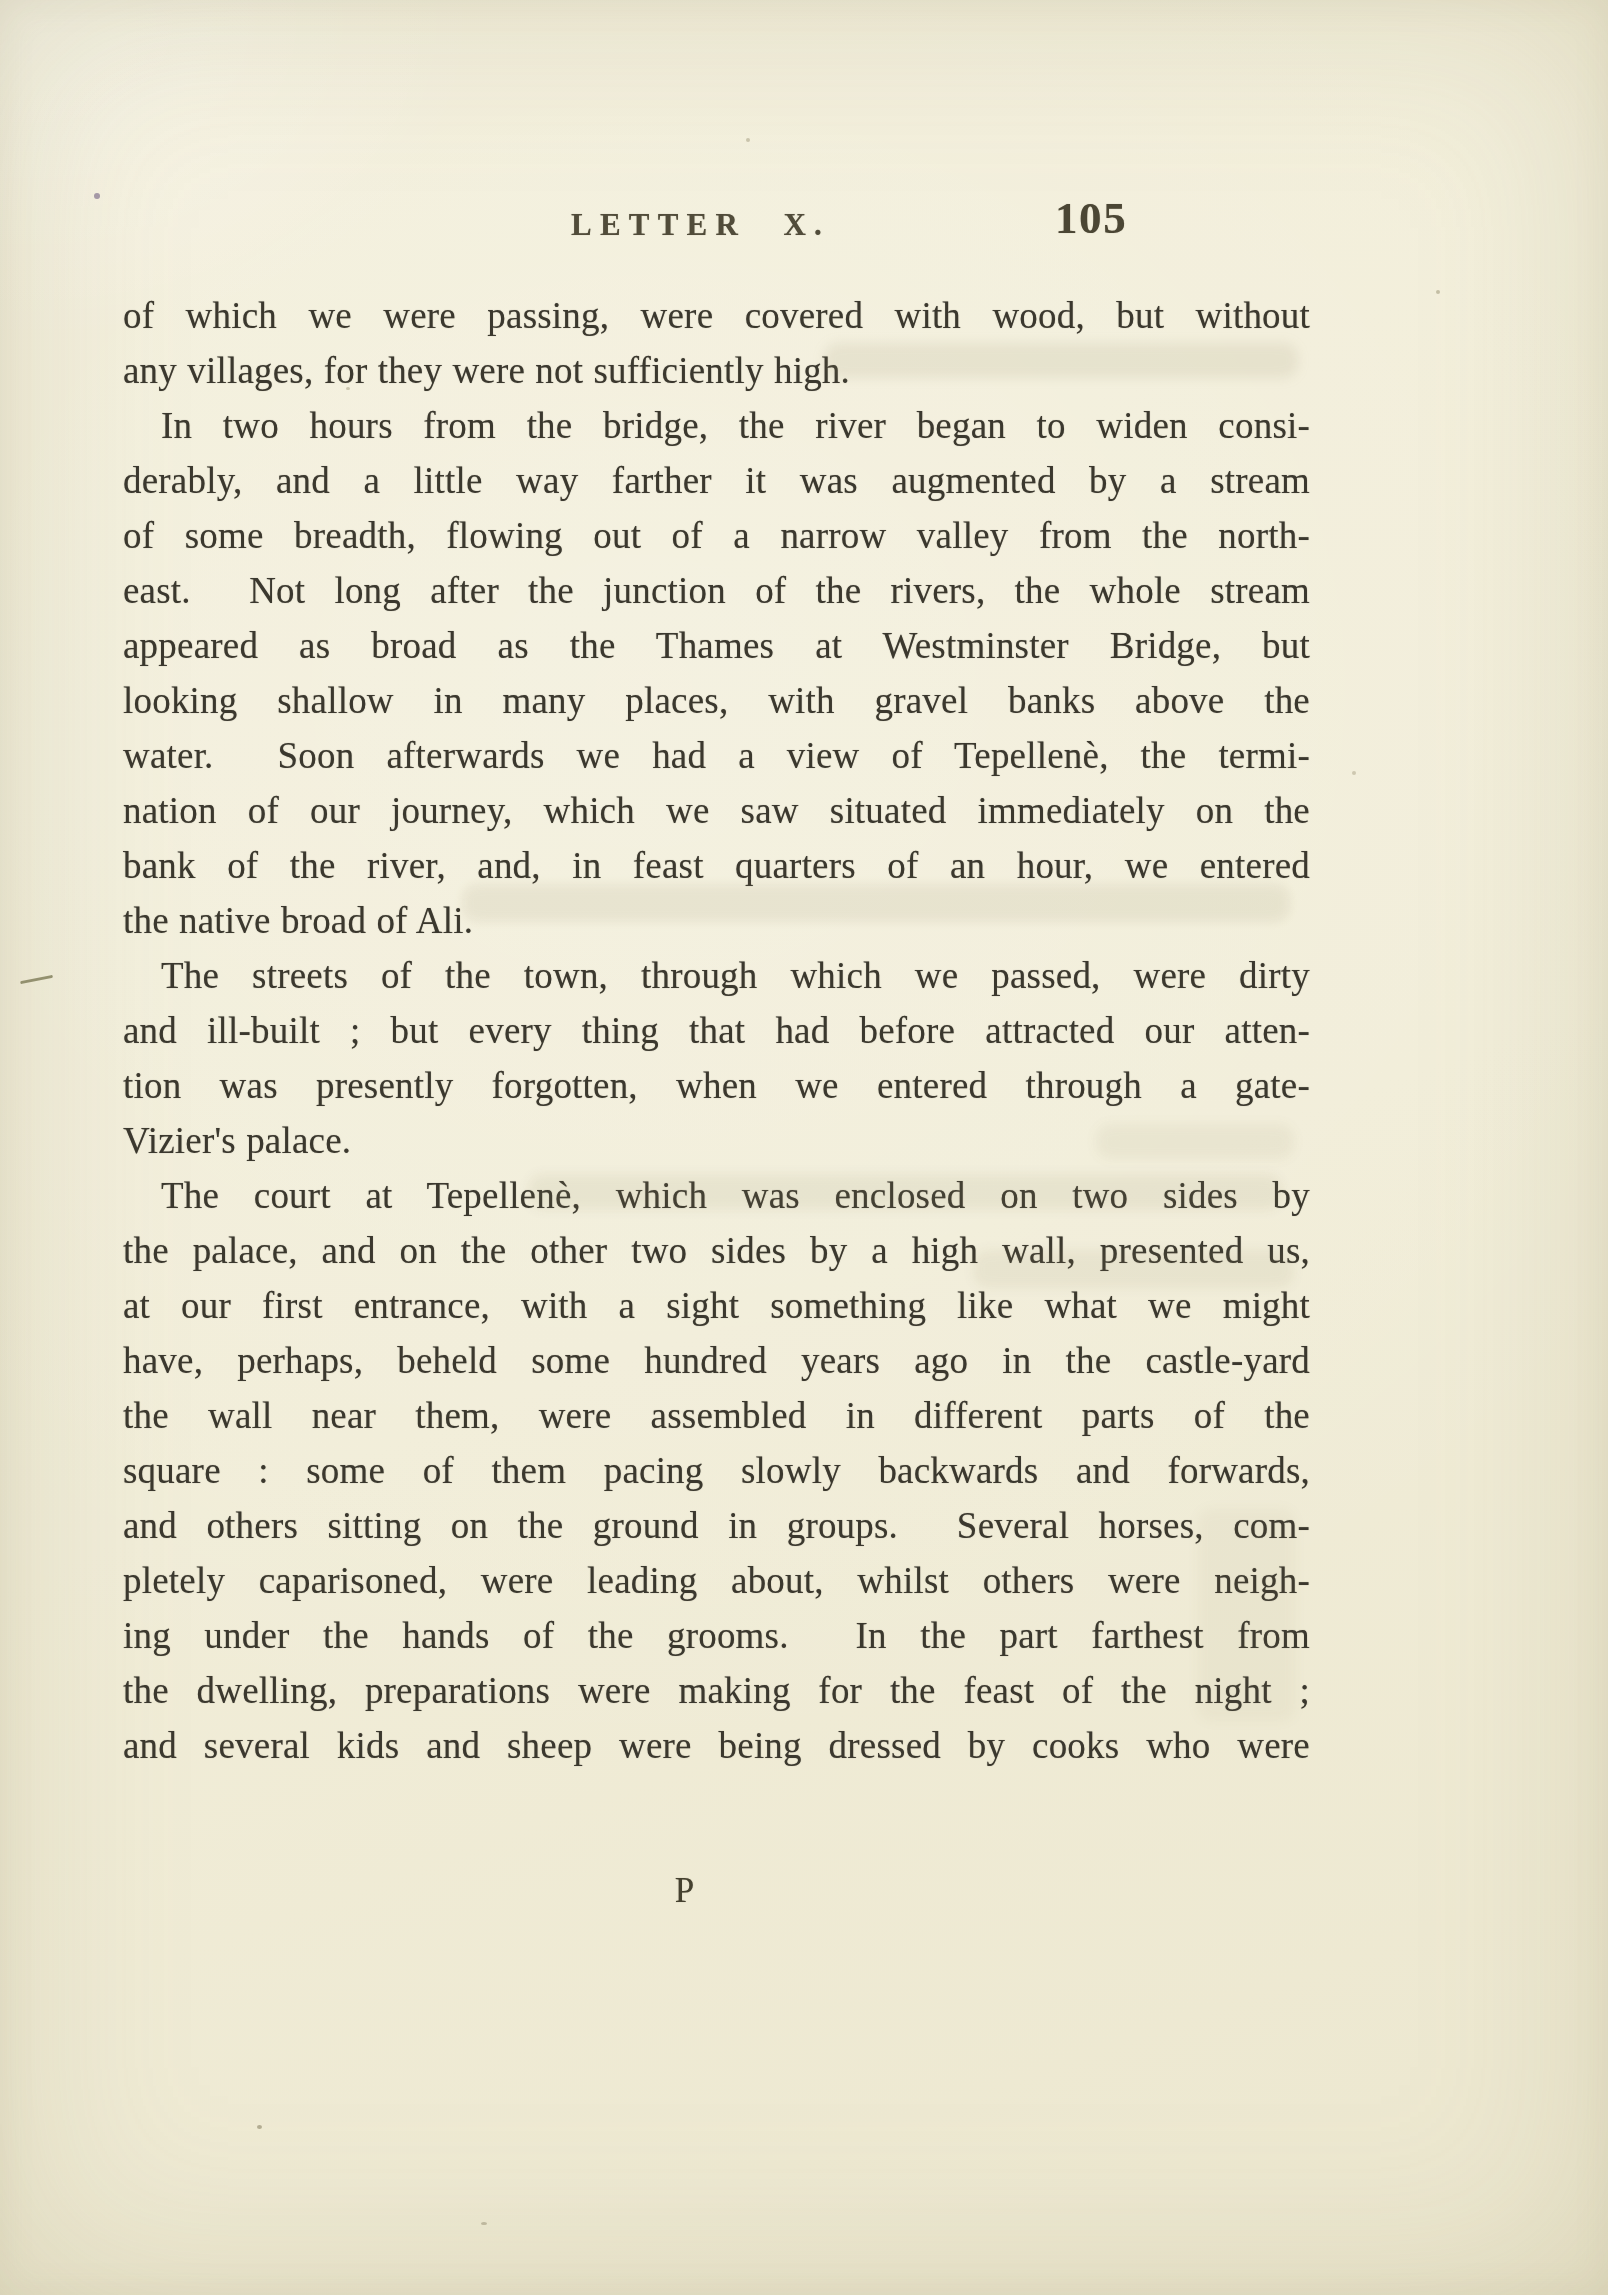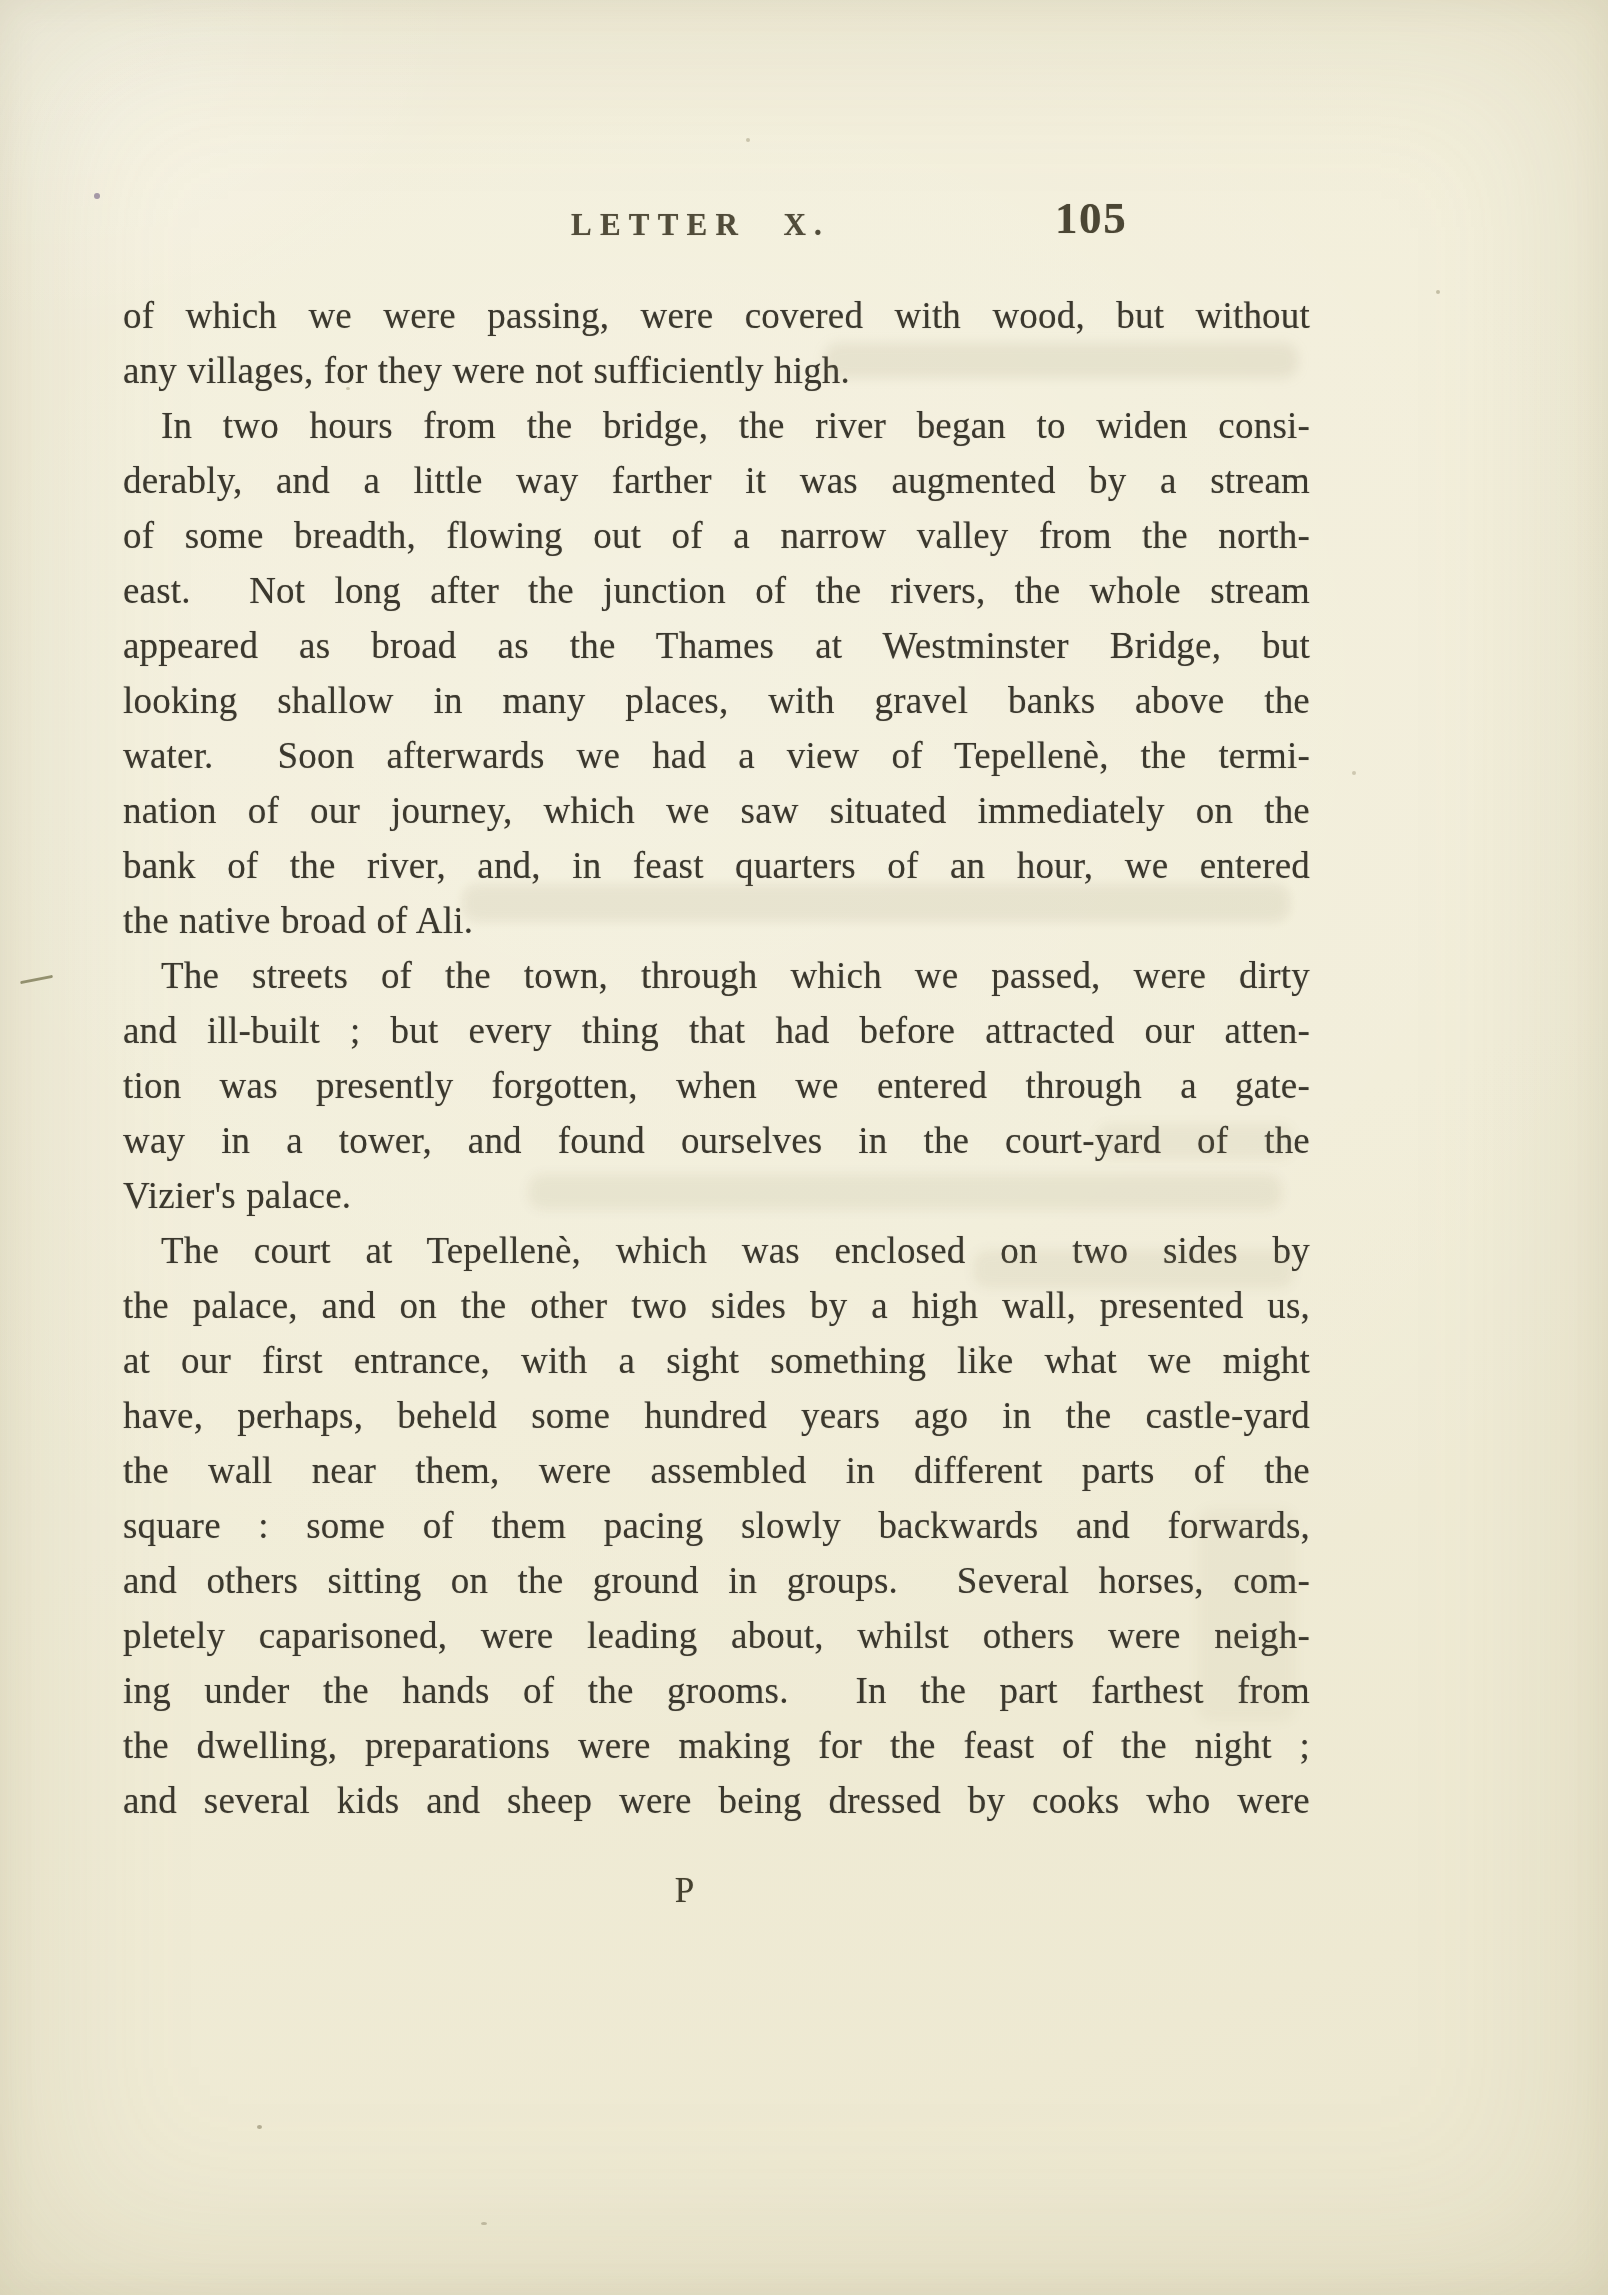--- a/index.html
+++ b/index.html
@@ -145,21 +145,20 @@
       <div class="line j">water.  Soon afterwards we had a view of Tepellenè, the termi-</div>
       <div class="line j">nation of our journey, which we saw situated immediately on the</div>
       <div class="line j">bank of the river, and, in feast quarters of an hour, we entered</div>
       <div class="line last">the native broad of Ali.</div>
     </section>
 
     <section class="para indent">
       <div class="line j">The streets of the town, through which we passed, were dirty</div>
       <div class="line j">and ill-built ; but every thing that had before attracted our atten-</div>
       <div class="line j">tion was presently forgotten, when we entered through a gate-</div>
-      <div class="line j">way in a tower, and found ourselves in the court-yard of the</div>
       <div class="line last">Vizier's palace.</div>
     </section>
 
     <section class="para indent">
       <div class="line j">The court at Tepellenè, which was enclosed on two sides by</div>
       <div class="line j">the palace, and on the other two sides by a high wall, presented us,</div>
       <div class="line j">at our first entrance, with a sight something like what we might</div>
       <div class="line j">have, perhaps, beheld some hundred years ago in the castle-yard</div>
       <div class="line j">the wall near them, were assembled in different parts of the</div>
       <div class="line j">square : some of them pacing slowly backwards and forwards,</div>

